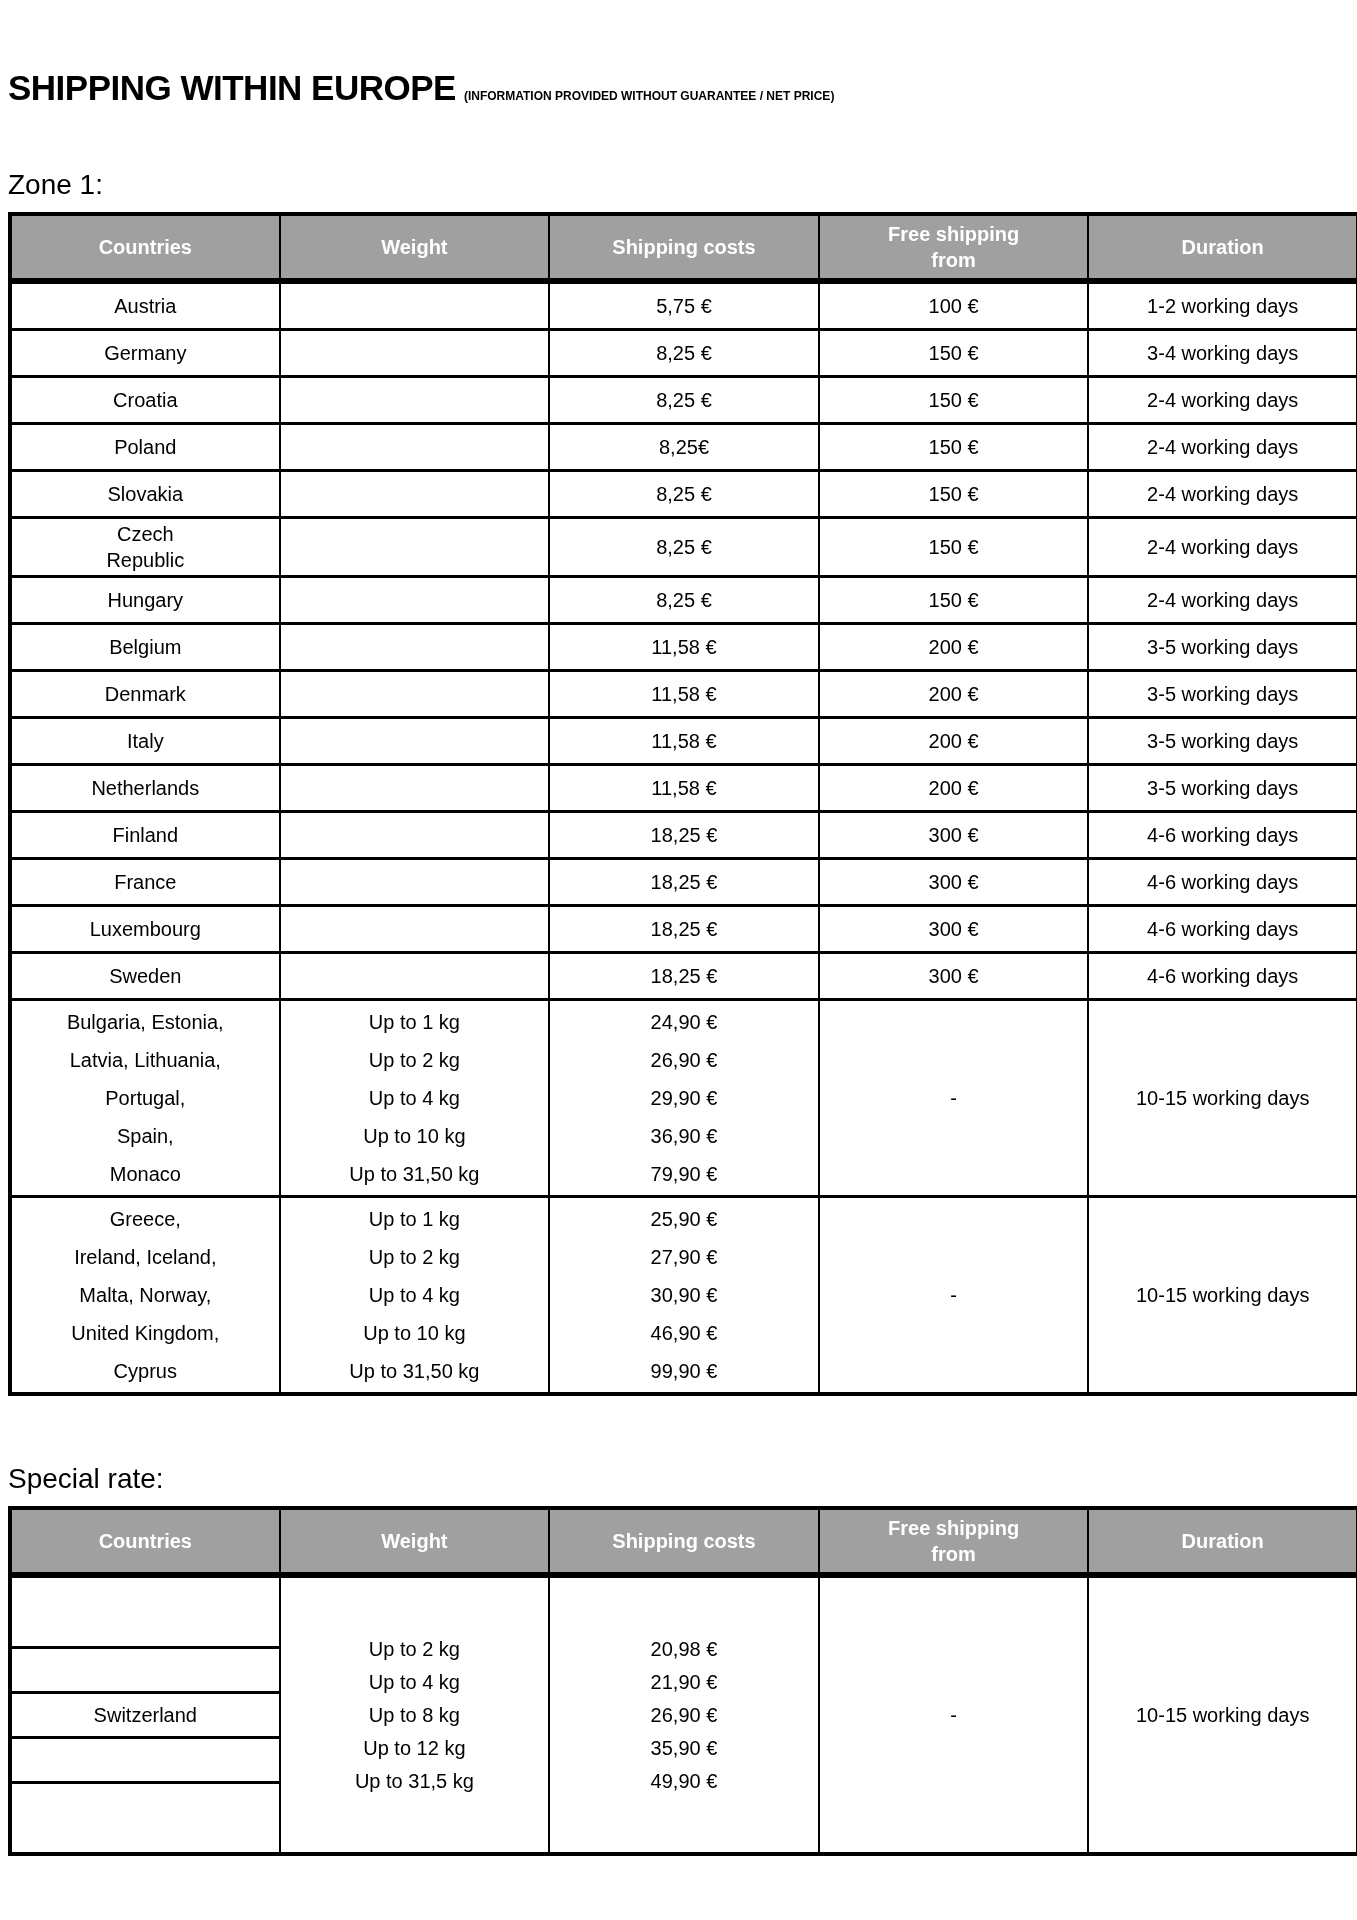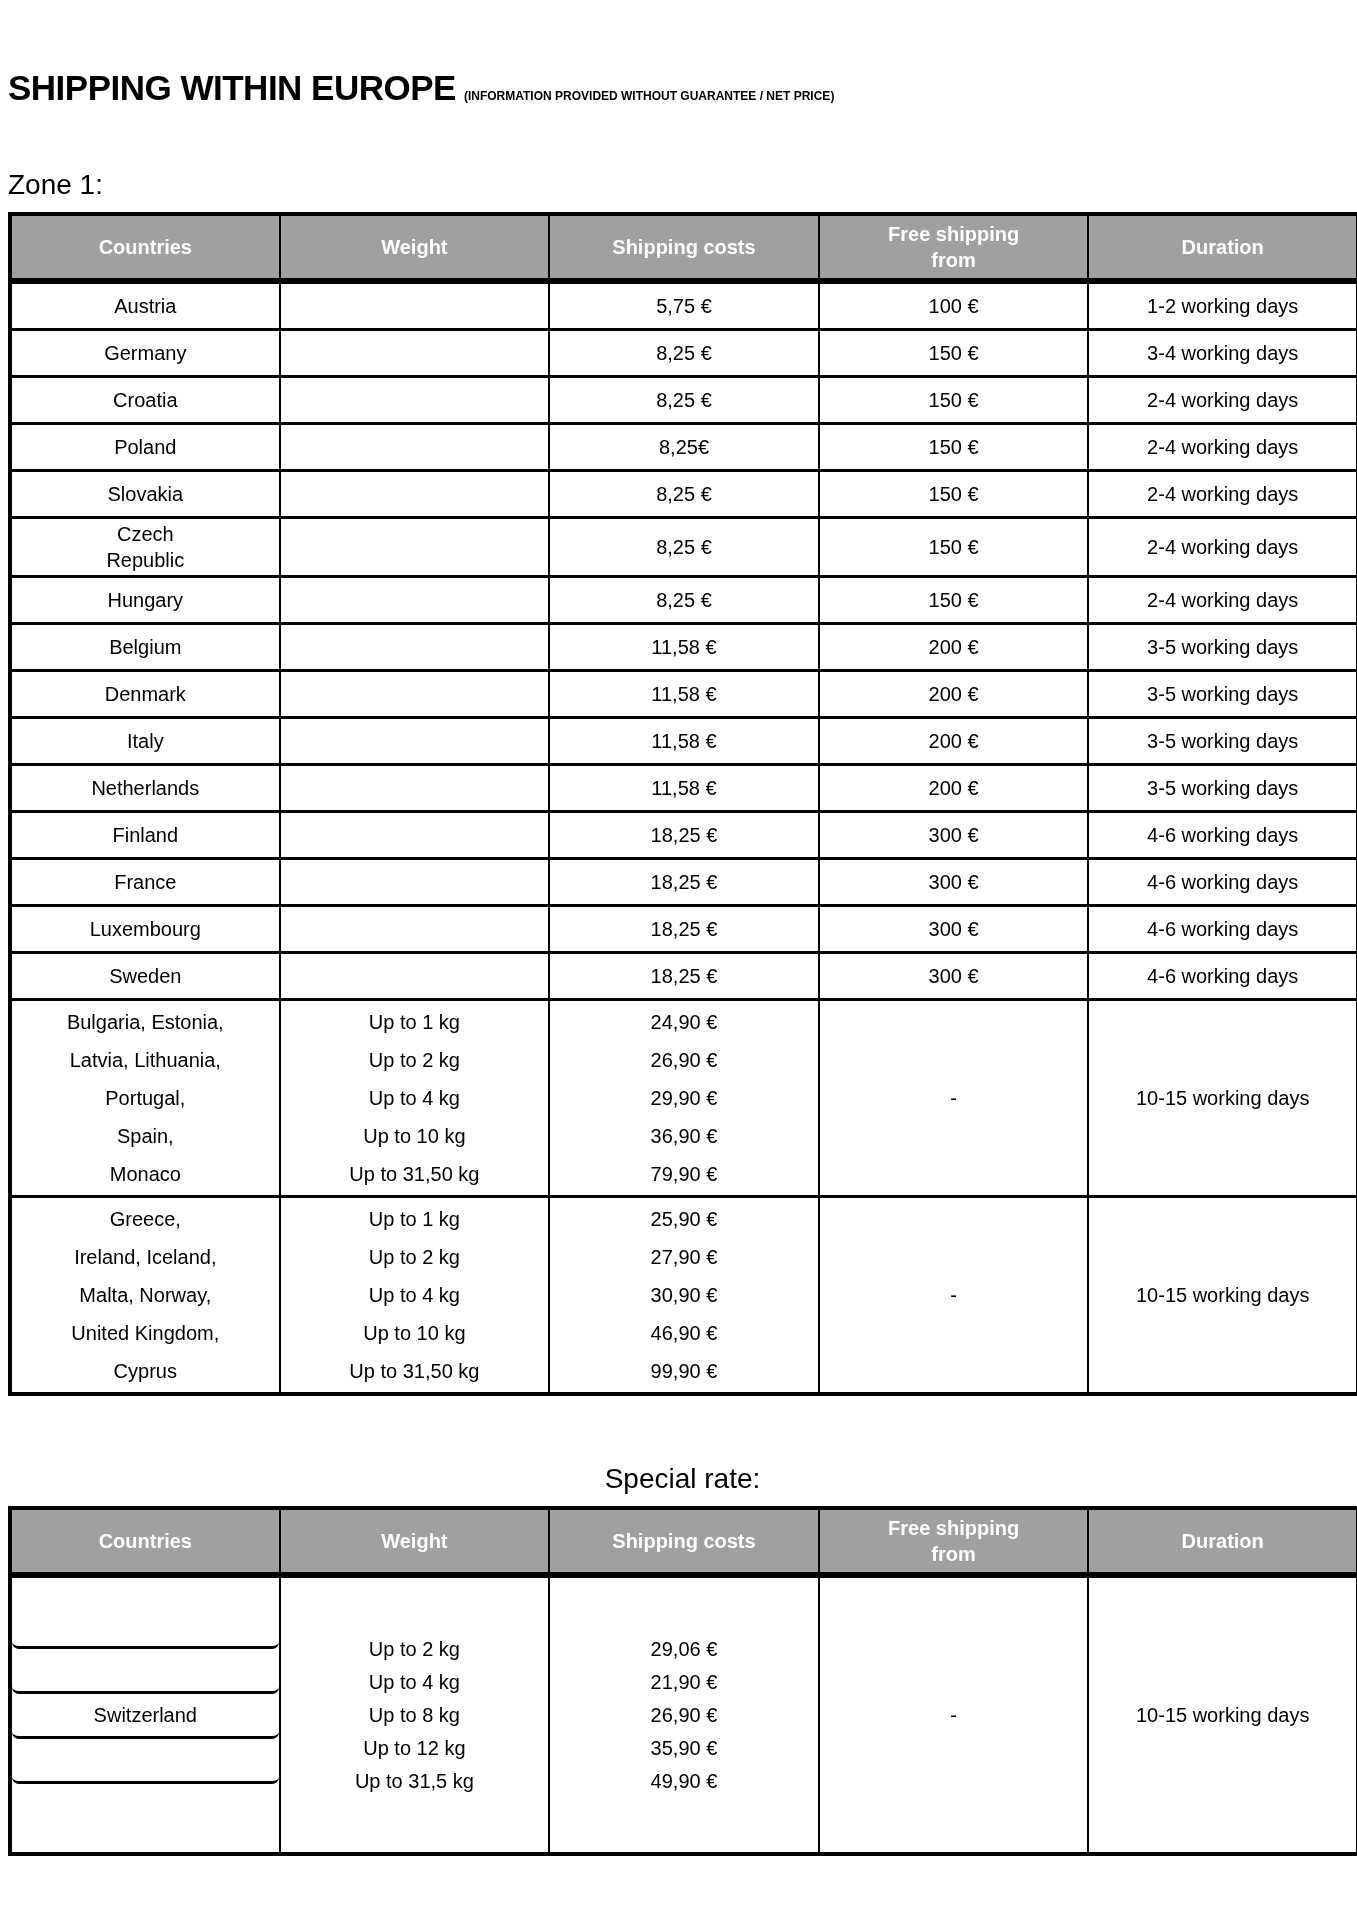--- a/index.html
+++ b/index.html
@@ -32,21 +32,21 @@
     letter-spacing: 0;
     margin-left: 8px;
   }
   h2.section-label {
     font-size: 28px;
     line-height: 26px;
     font-weight: normal;
     margin: 0;
   }
   h2.zone-label { margin-top: 56px; }
-  h2.special-label { margin-top: 70px; text-align: center; }
+  h2.special-label { margin-top: 70px; }
 
   table.rates {
     border-collapse: collapse;
     table-layout: fixed;
     width: 1352px;
     margin-top: 14px;
     border: 4px solid var(--border-color, #000);
   }
   table.rates col { width: 20%; }
   table.rates th {
@@ -89,21 +89,20 @@
     flex-direction: column;
     height: 222px;
   }
   .stack .slot {
     flex: 1 1 0;
     display: flex;
     align-items: center;
     justify-content: center;
     border-bottom: 3px solid var(--border-color, #000);
     font-size: 20px;
-    border-radius: 7px;
   }
   .stack .slot:last-child { border-bottom: none; }
   tr.special-body-row td { height: 222px; }
 </style>
 </head>
 <body>
 
 <div class="page">
 
   <h1 class="title"><span>SHIPPING WITHIN EUROPE</span><span class="subtitle">(INFORMATION PROVIDED WITHOUT GUARANTEE / NET PRICE)</span></h1>
@@ -308,21 +307,21 @@
           </div>
         </td>
         <td class="weight-cell">
           <div class="sline">Up to 2 kg</div>
           <div class="sline">Up to 4 kg</div>
           <div class="sline">Up to 8 kg</div>
           <div class="sline">Up to 12 kg</div>
           <div class="sline">Up to 31,5 kg</div>
         </td>
         <td class="cost-cell">
-          <div class="sline">29,06 €</div>
+          <div class="sline">20,98 €</div>
           <div class="sline">21,90 €</div>
           <div class="sline">26,90 €</div>
           <div class="sline">35,90 €</div>
           <div class="sline">49,90 €</div>
         </td>
         <td class="free-cell">-</td>
         <td class="duration-cell">10-15 working days</td>
       </tr>
     </tbody>
   </table>

